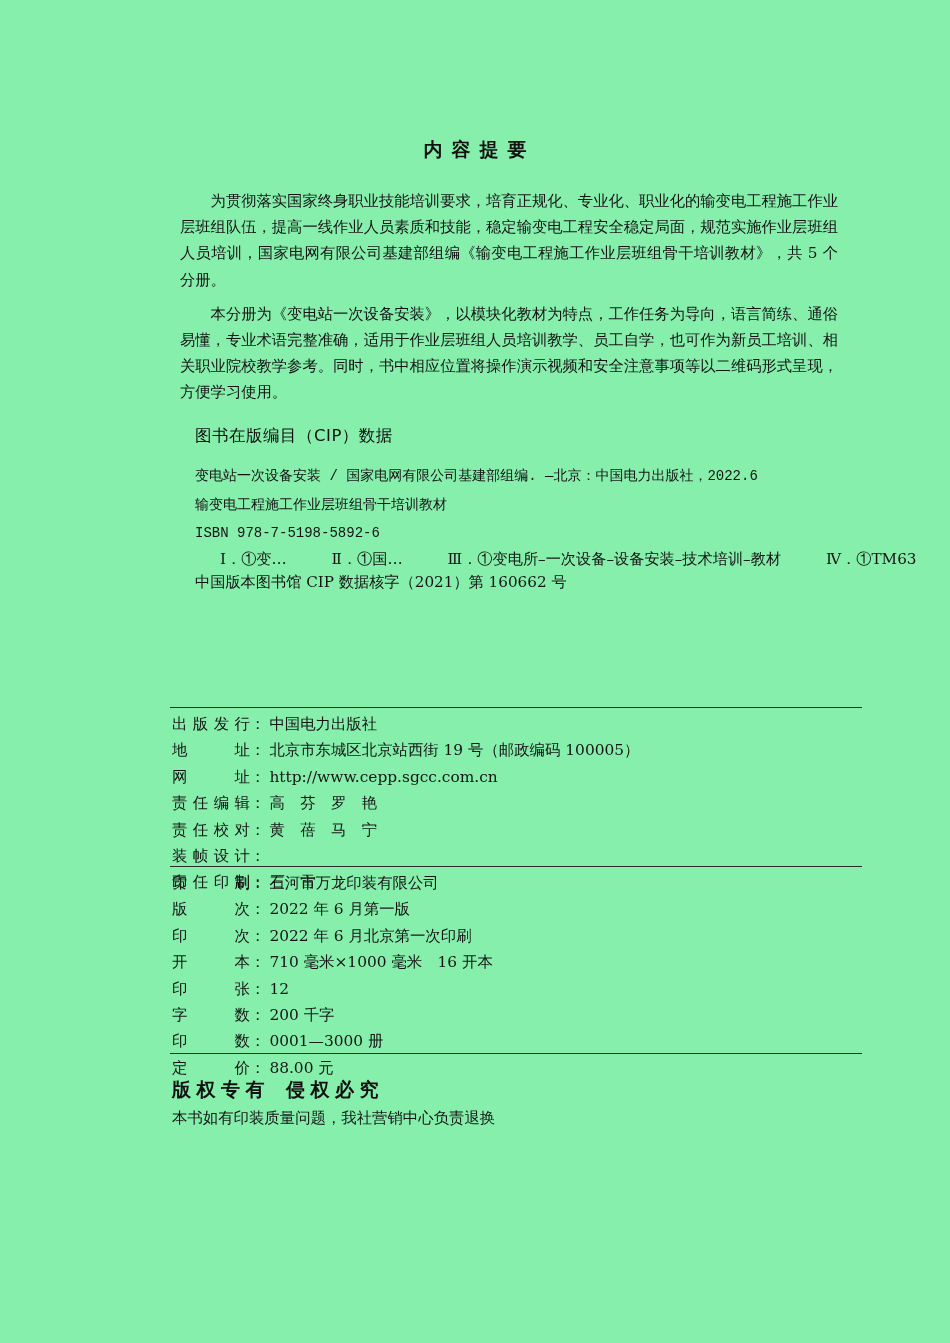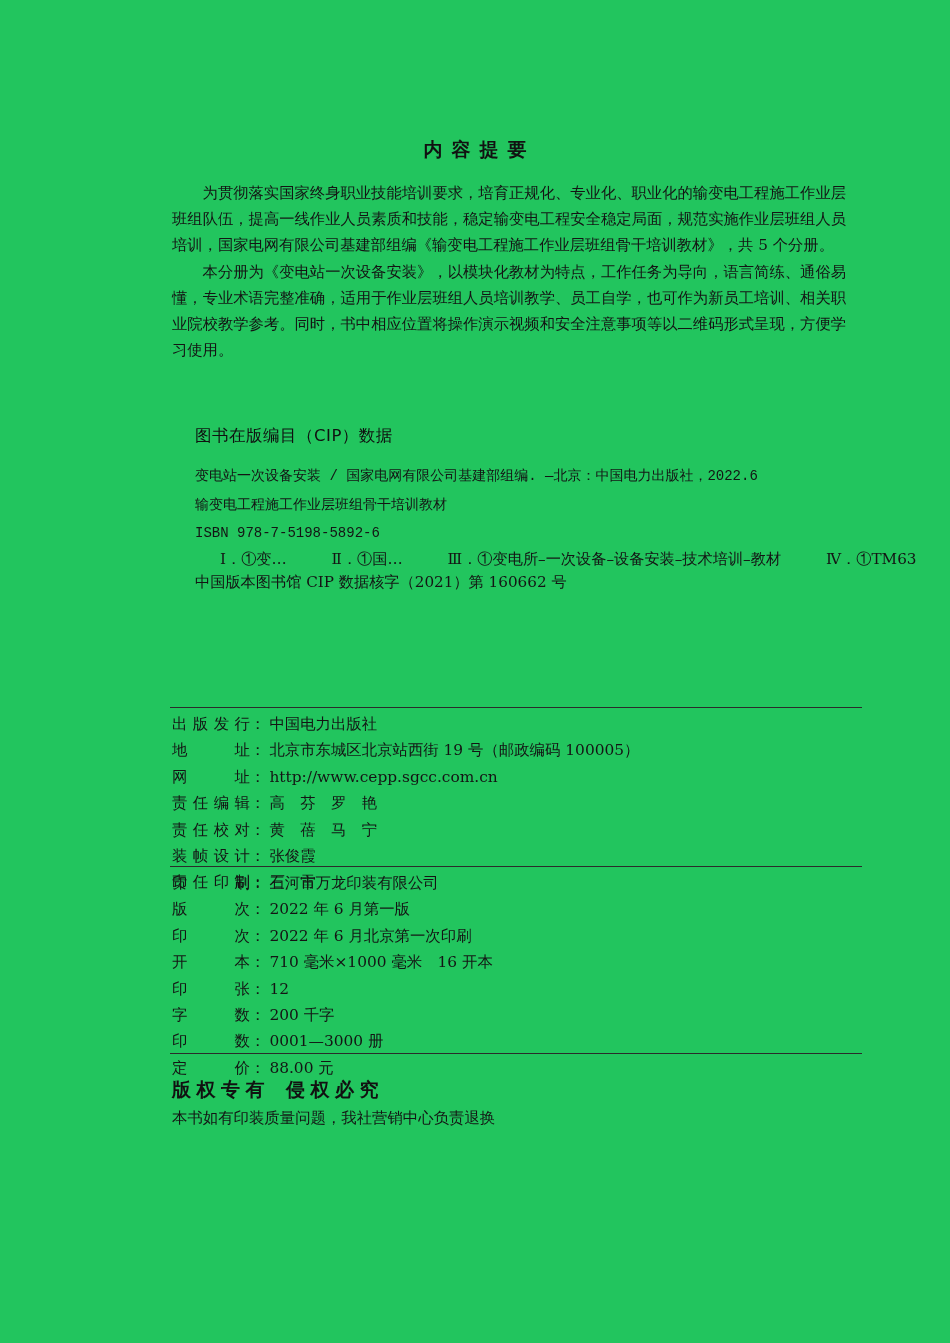--- a/index.html
+++ b/index.html
@@ -14,21 +14,21 @@
     font-family: "DejaVu Serif", "Liberation Serif", serif;
     color: #1a1a1a;
     overflow: hidden;
   }
 
   .page {
     position: absolute;
     left: 0; top: 0;
     width: 950px;
     height: 1343px;
-    background: #22c55e;
+    background: #86efac;
   }
 
   
   .summary-title {
     position: absolute;
     left: 170px;
     top: 137px;
     width: 610px;
     text-align: center;
     font-family: "DejaVu Sans", "Liberation Sans", sans-serif;
@@ -44,21 +44,21 @@
     left: 172px;
     top: 180px;
     width: 674px;
     font-size: 15.3px;
     line-height: 26.2px;
     text-align: justify;
     text-justify: inter-ideograph;
     color: #141414;
   }
   .summary-body p {
-    margin: 0;
+    margin: 8px;
     text-indent: 2em;
   }
 
   
   .cip-heading {
     position: absolute;
     left: 195px;
     top: 425px;
     font-family: "DejaVu Sans", "Liberation Sans", sans-serif;
     font-weight: normal;
@@ -218,21 +218,20 @@
       <span class="value">高　芬　罗　艳</span>
     </div>
     <div class="row">
       <span class="label">责任校对</span>
       <span class="colon">：</span>
       <span class="value">黄　蓓　马　宁</span>
     </div>
     <div class="row">
       <span class="label">装帧设计</span>
       <span class="colon">：</span>
-      <span class="value">张俊霞</span>
     </div>
     <div class="row">
       <span class="label">责任印制</span>
       <span class="colon">：</span>
       <span class="value">石　雷</span>
     </div>
   </div>
 
   <div class="imprint block-b">
     <div class="row">

